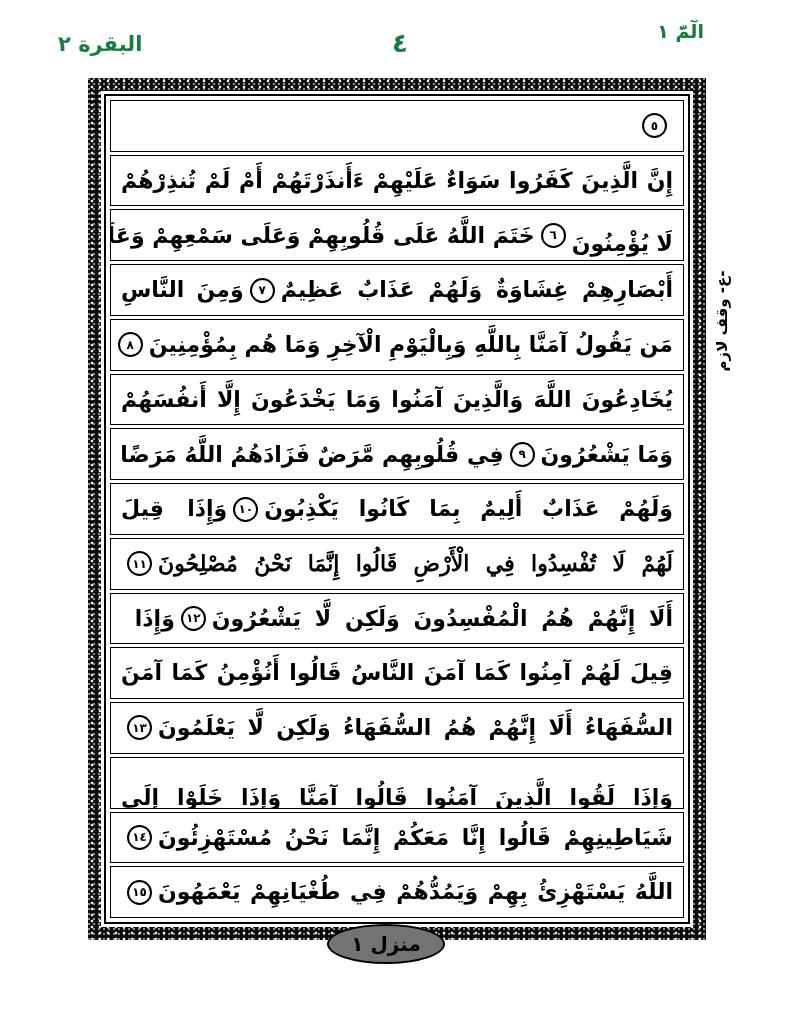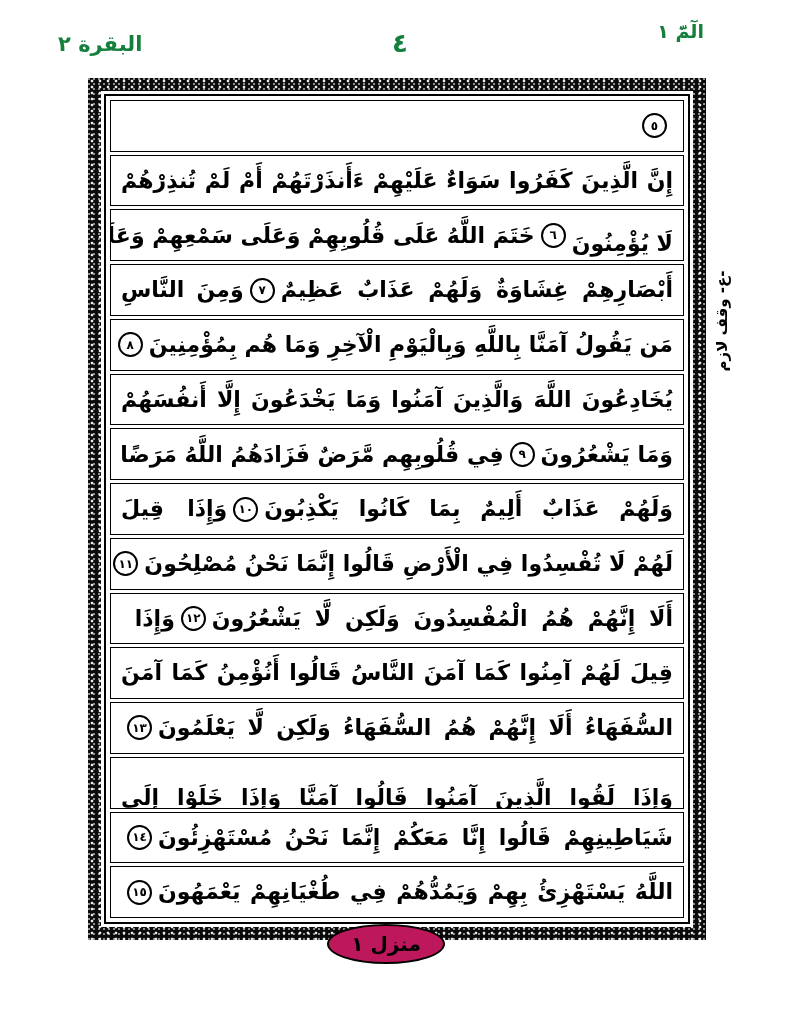--- a/index.html
+++ b/index.html
@@ -69,21 +69,21 @@
     direction:rtl;text-align:center;
     font-size:15px;font-weight:bold;
     letter-spacing:1px;
   }
 
   
   .manzil{
     position:absolute;left:327px;top:924px;width:118px;height:40px;
     box-sizing:border-box;
     border:2px solid #000;border-radius:50%;
-    background:#be185d;
+    background:#737373;
     display:flex;align-items:center;justify-content:center;
     direction:rtl;font-size:20px;font-weight:bold;
     z-index:5;
   }
 </style>
 </head>
 <body>
 
 <div class="page">
 
@@ -124,21 +124,21 @@
               <span class="seg" style="flex-grow: 17;">وَمَا يَشْعُرُونَ</span>
               <span class="ayah">٩</span>
               <span class="seg" style="flex-grow: 50;">فِي قُلُوبِهِم مَّرَضٌ فَزَادَهُمُ اللَّهُ مَرَضًا</span>
             </div>
             <div class="line">
               <span class="seg" style="flex-grow: 50;">وَلَهُمْ عَذَابٌ أَلِيمٌ بِمَا كَانُوا يَكْذِبُونَ</span>
               <span class="ayah">١٠</span>
               <span class="seg" style="flex-grow: 13;">وَإِذَا قِيلَ</span>
             </div>
             <div class="line">
-              <span class="seg" style="flex-grow: 71;">لَهُمْ لَا تُفْسِدُوا فِي الْأَرْضِ قَالُوا إِنَّمَا نَحْنُ مُصْلِحُونَ</span>
+              <span class="seg" style="flex-grow: 71; font-family: Liberation Serif, serif;">لَهُمْ لَا تُفْسِدُوا فِي الْأَرْضِ قَالُوا إِنَّمَا نَحْنُ مُصْلِحُونَ</span>
               <span class="ayah">١١</span>
             </div>
             <div class="line">
               <span class="seg" style="flex-grow: 60;">أَلَا إِنَّهُمْ هُمُ الْمُفْسِدُونَ وَلَكِن لَّا يَشْعُرُونَ</span>
               <span class="ayah">١٢</span>
               <span class="seg" style="flex-grow: 7;">وَإِذَا</span>
             </div>
             <div class="line">
               <span class="seg" style="flex-grow: 72;">قِيلَ لَهُمْ آمِنُوا كَمَا آمَنَ النَّاسُ قَالُوا أَنُؤْمِنُ كَمَا آمَنَ</span>
             </div>

